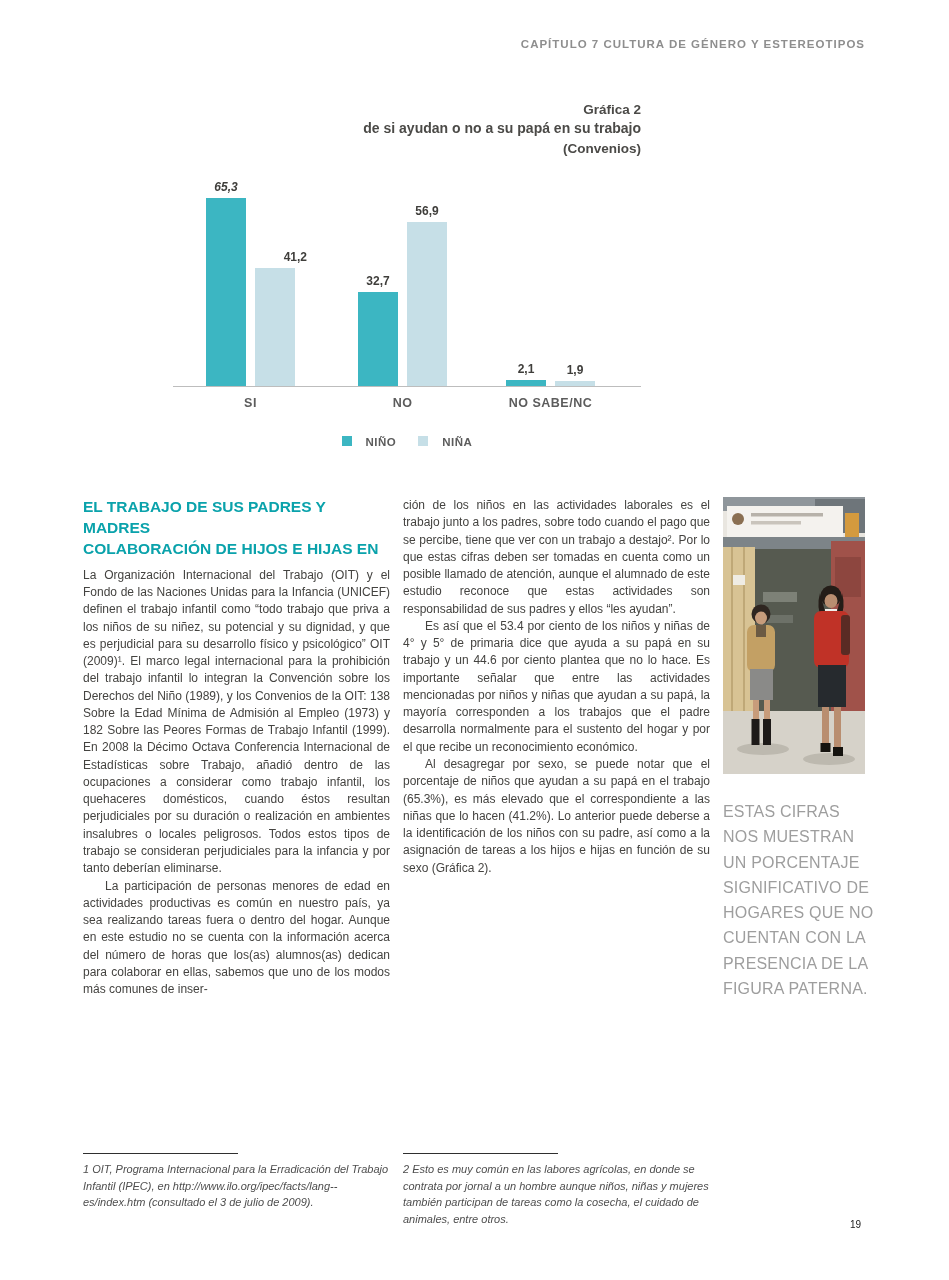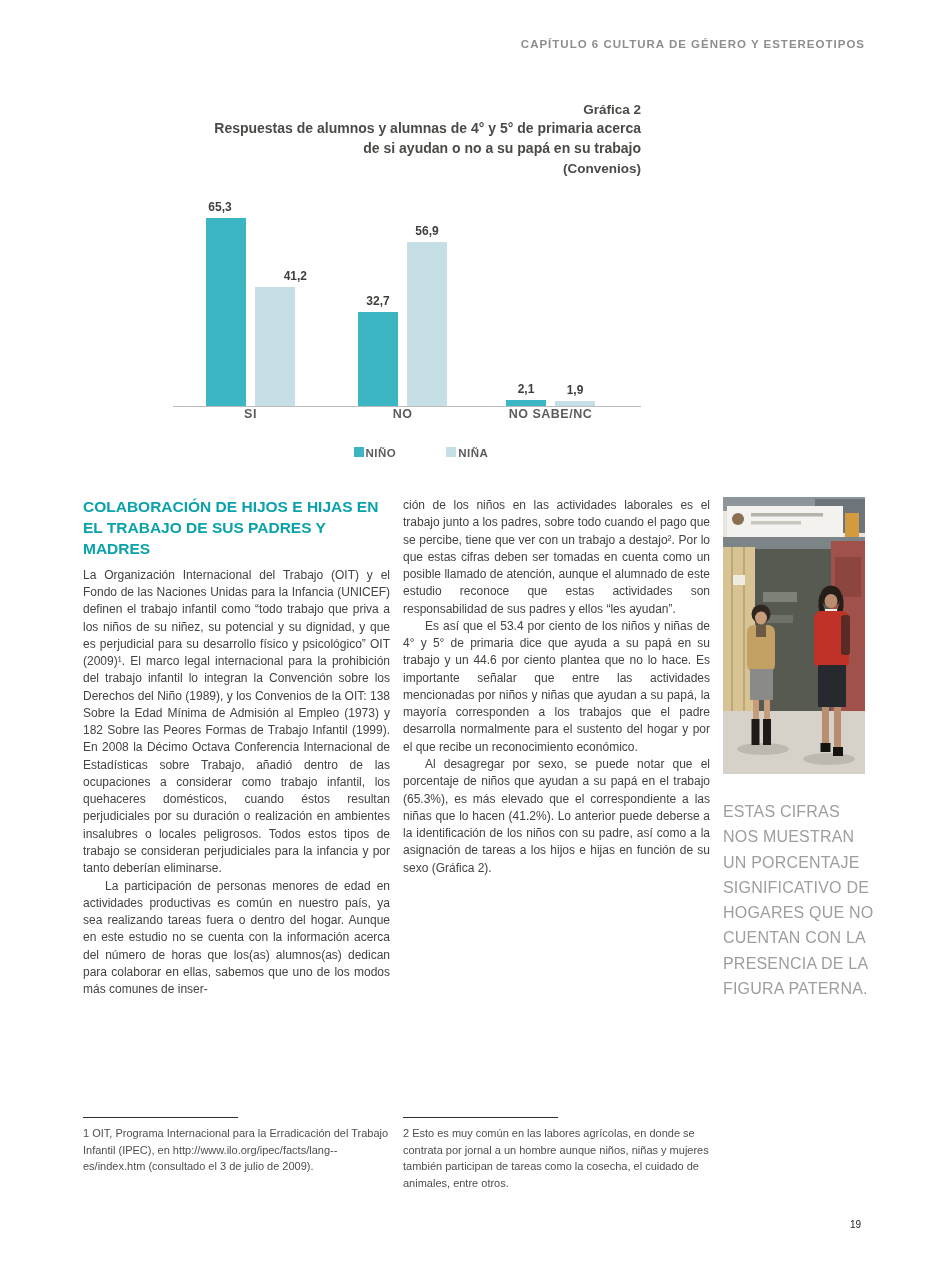--- a/index.html
+++ b/index.html
@@ -21,48 +21,48 @@
   .chart-title .t4 { font-size:13.5px; font-weight:bold; }
   .plot {
     position:relative; margin-top:16px; height:212px;
     border-bottom:1px solid #bdbdbd;
   }
   .bar { position:absolute; bottom:0; }
   .bar-label {
     position:absolute; text-align:center;
     font-size:12px; font-weight:bold; color:#3f3e3b;
   }
-  .x-labels { position:relative; height:18px; }
+  .x-labels { position:relative; height:18px; margin-top:9px; }
   .x-label {
     position:absolute; width:140px; text-align:center;
     font-size:12.5px; font-weight:600; letter-spacing:0.5px; color:#5c5c5c;
   }
   .legend {
     margin-top:22px; display:flex; justify-content:center; gap:22px;
     align-items:center;
   }
-  .legend-item { display:flex; gap:2px;margin-left:28px; }
+  .legend-item { display:flex; gap:14px; }
   .legend-chip { width:10px; height:10px; display:inline-block; }
   .legend-label { font-size:11.5px; font-weight:bold; letter-spacing:0.5px; color:#5c5c5c; }
   
   .col { position:absolute; top:497px; width:307px; }
   .col-left  { left:83px; }
   .col-right { left:403px; }
   .article-heading {
     color:#0aa2ab; font-weight:bold; font-size:15.5px;
     line-height:1.35; margin-bottom:7px;
   }
   .paras p {
     margin:0; font-size:12px; line-height:1.44; color:#444340;
     text-align:justify;
   }
   .paras p + p { text-indent:22px; }
   .footnote {
-    position:absolute; top:1117px; width:307px;
-    font-size:11px; line-height:1.5; color:#4e4e4e;
+    position:absolute; top:1153px; width:307px;
+    font-size:11px; line-height:1.5; color:#4e4e4e;font-style:italic;
   }
   .footnote::before {
     content:""; display:block; width:155px; border-top:1.5px solid #2f2f2f;
     margin-bottom:7px;
   }
   .fn-left  { left:83px; }
   .fn-right { left:403px; }
   
   .photo-frame {
     position:absolute; left:723px; top:497px; width:142px; height:277px;
@@ -76,32 +76,31 @@
   .page-number {
     position:absolute; top:1219px; right:88px;
     font-size:10px; color:#222;
   }
 </style>
 </head>
 <body>
 
 <div class="page">
 
-  <div class="running-head">CAPÍTULO 6 CULTURA DE GÉNERO Y ESTEREOTIPOS</div>
+  <div class="running-head">CAPÍTULO 7 CULTURA DE GÉNERO Y ESTEREOTIPOS</div>
 
   <div class="chart">
     <div class="chart-title">
       <div class="t1">Gráfica 2</div>
-      <div class="t2">Respuestas de alumnos y alumnas de 4° y 5° de primaria acerca</div>
       <div class="t2">de si ayudan o no a su papá en su trabajo</div>
       <div class="t4">(Convenios)</div>
     </div>
     <div class="plot">
         <div class="bar" style="left: 33px; width: 40px; height: 188.064px; background: rgb(60, 182, 194);"></div>
-        <div class="bar-label" style="left: 15px; width: 64px; bottom: 192.064px;">65,3</div>
+        <div class="bar-label" style="left: 21px; width: 64px; bottom: 192.064px; font-style: italic;">65,3</div>
         <div class="bar" style="left: 82px; width: 40px; height: 118.656px; background: rgb(198, 223, 231);"></div>
         <div class="bar-label" style="left: 70px; width: 64px; bottom: 122.656px; text-align: right;">41,2</div>
         <div class="bar" style="left: 185px; width: 40px; height: 94.176px; background: rgb(60, 182, 194);"></div>
         <div class="bar-label" style="left: 173px; width: 64px; bottom: 98.176px;">32,7</div>
         <div class="bar" style="left: 234px; width: 40px; height: 163.872px; background: rgb(198, 223, 231);"></div>
         <div class="bar-label" style="left: 222px; width: 64px; bottom: 167.872px;">56,9</div>
         <div class="bar" style="left: 333px; width: 40px; height: 6.048px; background: rgb(60, 182, 194);"></div>
         <div class="bar-label" style="left: 321px; width: 64px; bottom: 10.048px;">2,1</div>
         <div class="bar" style="left: 382px; width: 40px; height: 5.472px; background: rgb(198, 223, 231);"></div>
         <div class="bar-label" style="left: 370px; width: 64px; bottom: 9.472px;">1,9</div>
@@ -118,22 +117,22 @@
         </div>
         <div class="legend-item">
           <span class="legend-chip" style="background: rgb(198, 223, 231);"></span>
           <span class="legend-label">NIÑA</span>
         </div>
       </div>
   </div>
 
   <div class="col col-left">
     <div class="article-heading">
+      <div>EL TRABAJO DE SUS PADRES Y MADRES</div>
       <div>COLABORACIÓN DE HIJOS E HIJAS EN</div>
-      <div>EL TRABAJO DE SUS PADRES Y MADRES</div>
     </div>
     <div class="paras">
         <p>La Organización Internacional del Trabajo (OIT) y el Fondo de las Naciones Unidas para la Infancia (UNICEF) definen el trabajo infantil como “todo trabajo que priva a los niños de su niñez, su potencial y su dignidad, y que es perjudicial para su desarrollo físico y psicológico” OIT (2009)¹. El marco legal internacional para la prohibición del trabajo infantil lo integran la Convención sobre los Derechos del Niño (1989), y los Convenios de la OIT: 138 Sobre la Edad Mínima de Admisión al Empleo (1973) y 182 Sobre las Peores Formas de Trabajo Infantil (1999).  En 2008 la Décimo Octava Conferencia Internacional de Estadísticas sobre Trabajo, añadió dentro de las ocupaciones a considerar como trabajo infantil, los quehaceres domésticos, cuando éstos resultan perjudiciales por su duración o realización en ambientes insalubres o locales peligrosos.  Todos estos tipos de trabajo se consideran perjudiciales para la infancia y por tanto deberían eliminarse.</p>
         <p>La participación de personas menores de edad en actividades productivas es común en nuestro país, ya sea realizando tareas fuera o dentro del hogar. Aunque en este estudio no se cuenta con la información acerca del número de horas que los(as) alumnos(as) dedican para colaborar en ellas, sabemos que uno de los modos más comunes de inser-</p>
       </div>
   </div>
 
   <div class="col col-right">
     <div class="paras">
         <p>ción de los niños en las actividades laborales es el trabajo junto a los padres, sobre todo cuando el pago que se percibe, tiene que ver con un trabajo a destajo². Por lo que estas cifras deben ser tomadas en cuenta como un posible llamado de atención, aunque el alumnado de este estudio reconoce que estas actividades son responsabilidad de sus padres y ellos “les ayudan”.</p>

